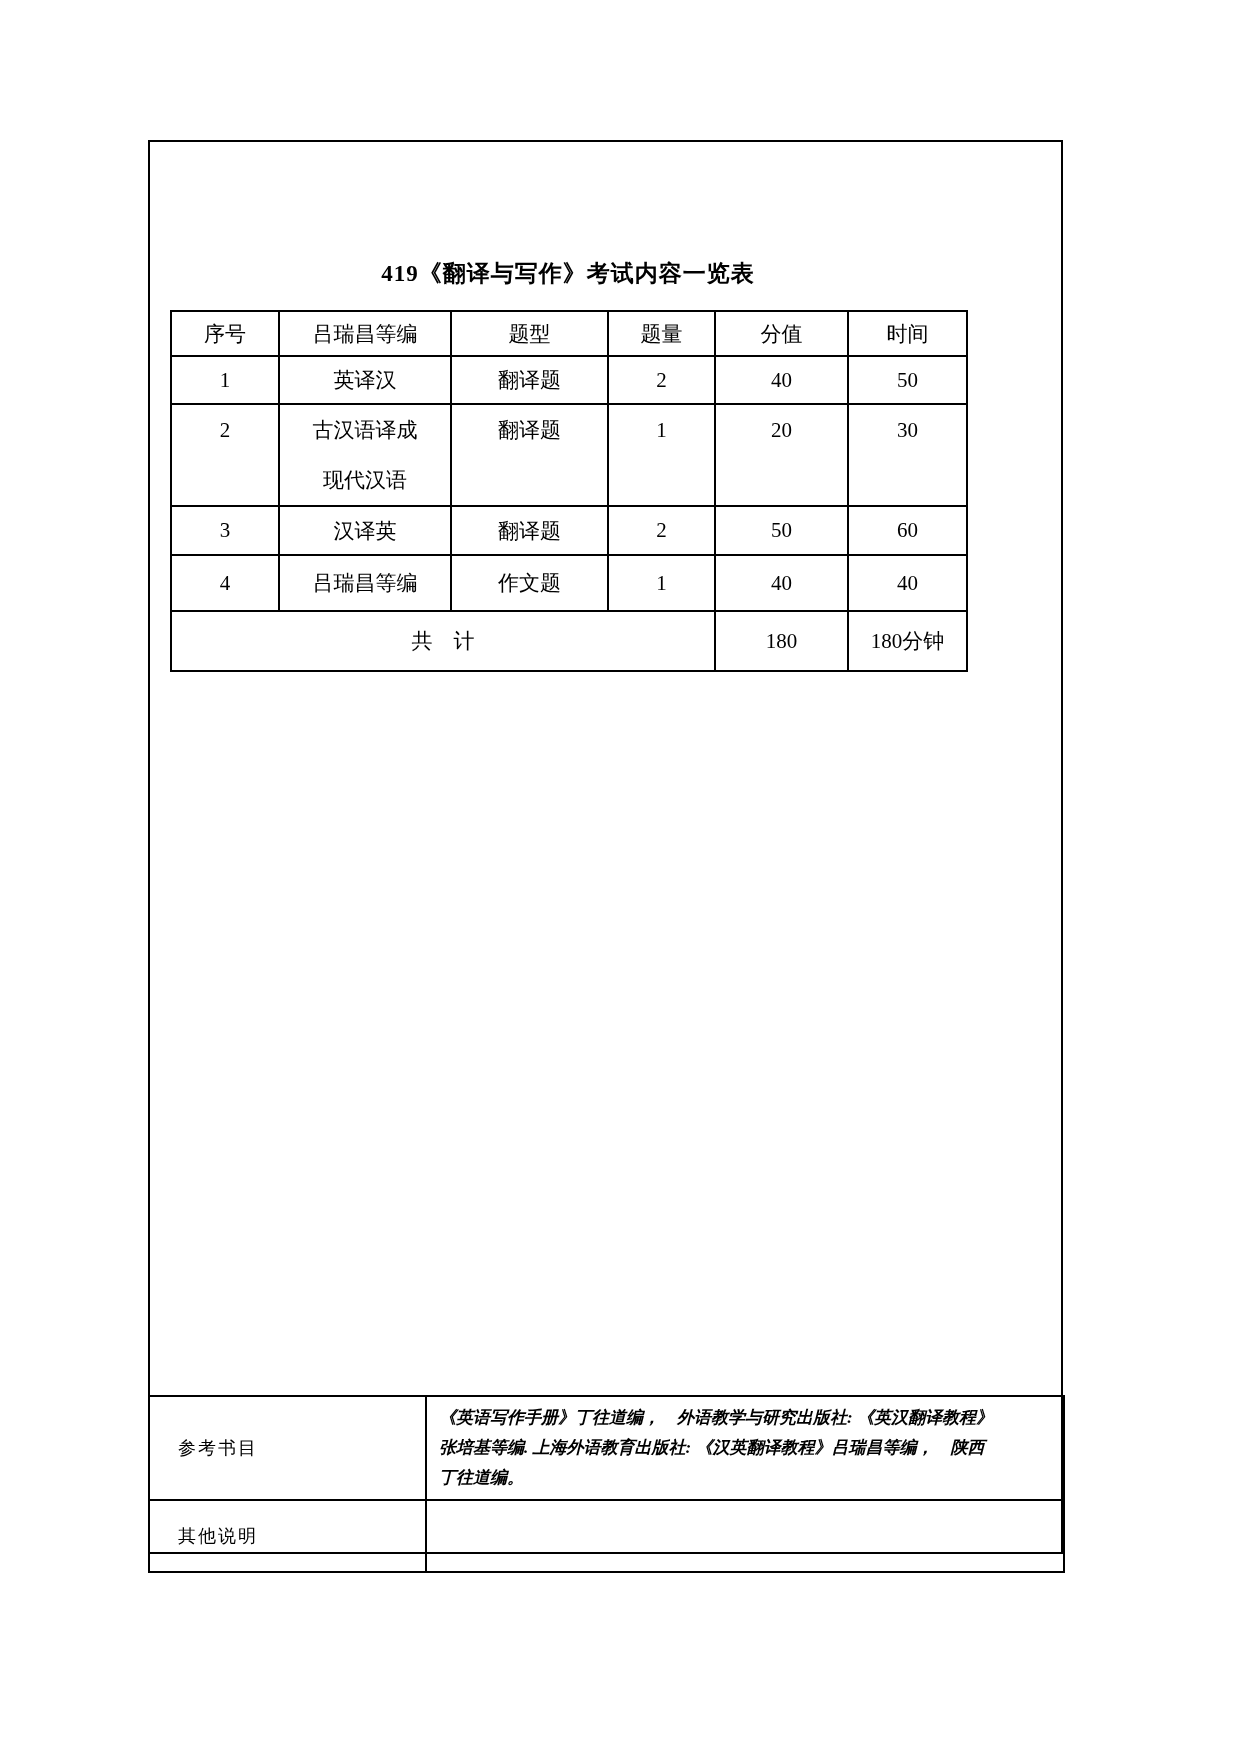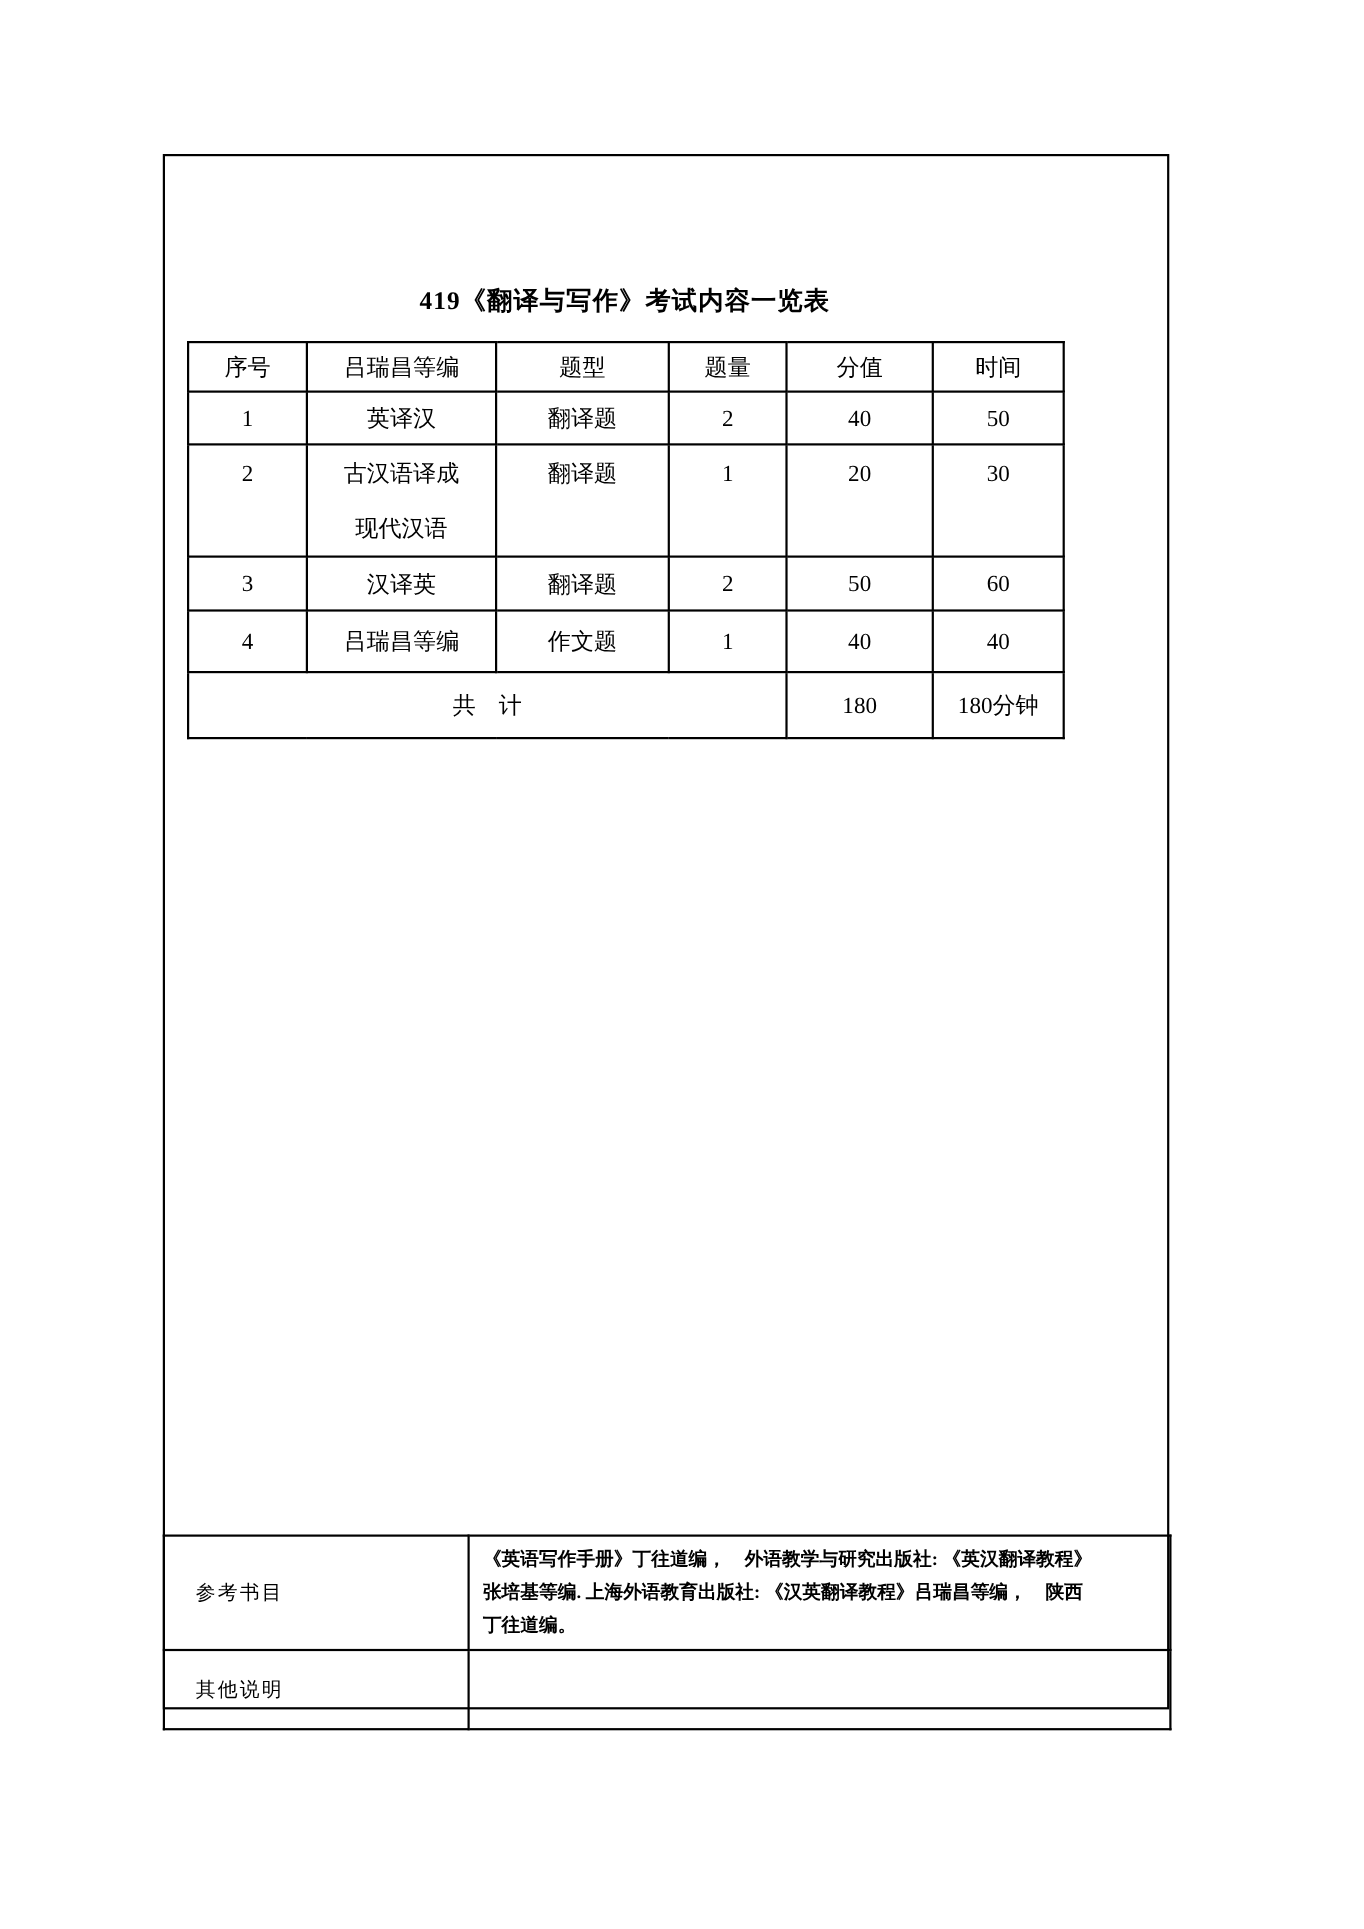--- a/index.html
+++ b/index.html
@@ -21,21 +21,21 @@
   .exam-table tr.rt{height:60px;}
   .exam-table td.vtop{vertical-align:top;line-height:50px;}
   .footer-table{position:absolute;left:148px;top:1395px;width:915px;}
   .footer-table td{border:2px solid #000;padding:0;}
   .footer-table tr.fr1{height:97px;}
   .footer-table tr.fr2{height:72px;}
   .flabel{font-size:18px;vertical-align:middle;padding-left:28px !important;
           letter-spacing:2px;}
   .fcontent{vertical-align:middle;}
   .ref-lines{padding:6px 10px 6px 12px;font-size:17px;font-weight:600;
-             line-height:30px;}
+             line-height:30px;font-style:italic;}
 </style>
 </head>
 <body>
 
 <div class="page">
   <div class="frame"></div>
 
   <div class="doc-title">419《翻译与写作》考试内容一览表</div>
 
   <table class="exam-table">

